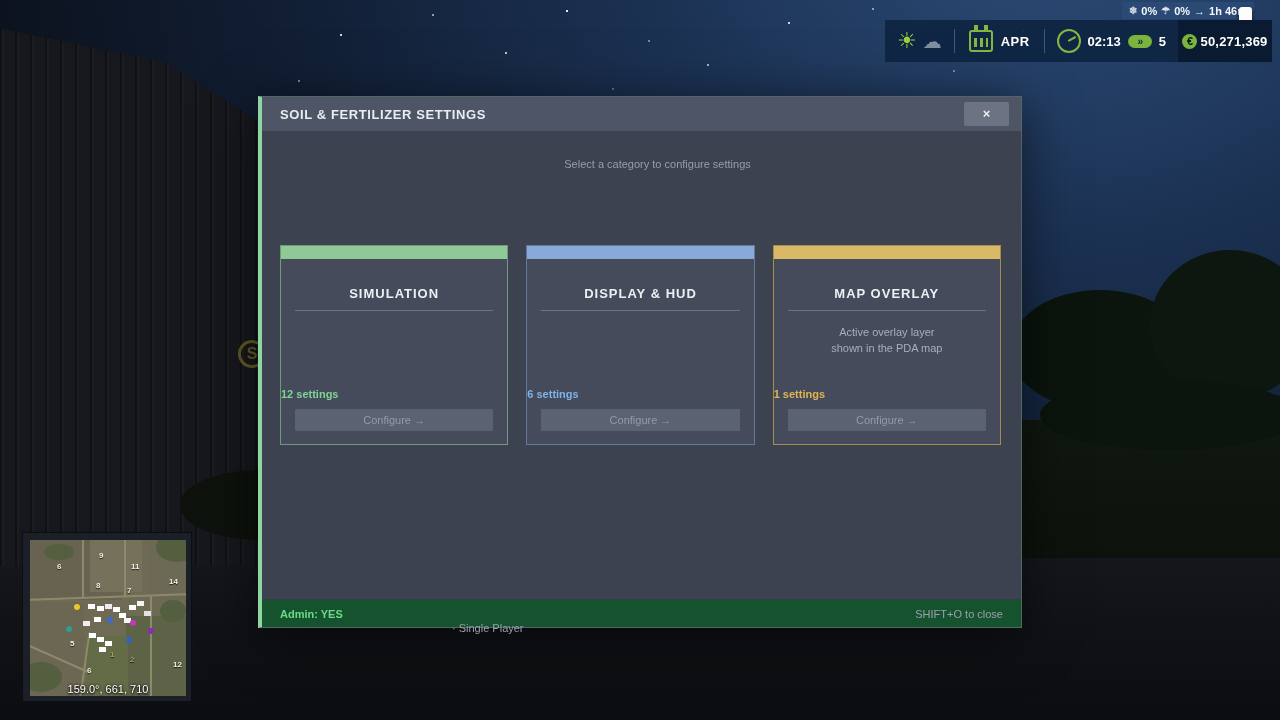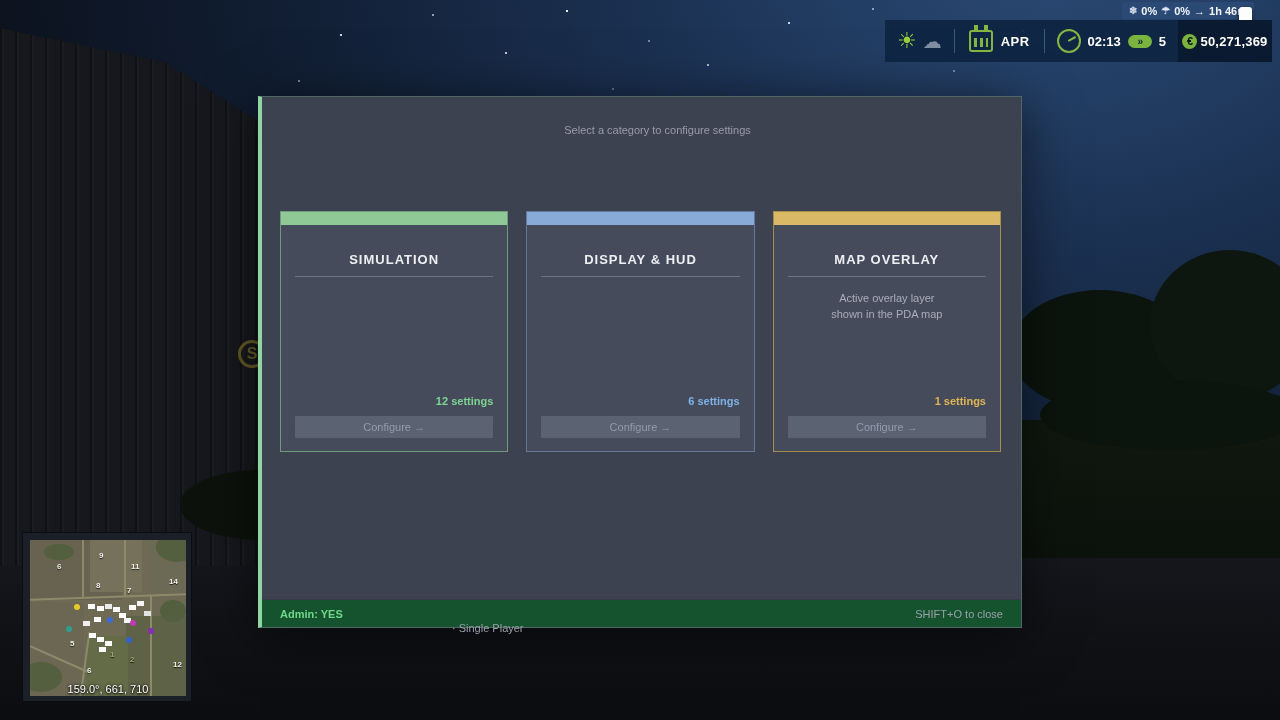--- a/index.html
+++ b/index.html
@@ -80,29 +80,29 @@
             box-shadow:0 8px 50px rgba(0,0,0,.55); display:flex; flex-direction:column; }
   .dialog-title { height:34px; flex:0 0 34px; background:#4e5566; display:flex; align-items:center;
                   padding:0 18px; position:relative; }
   .title-text { color:#e9ecf1; font-size:13px; font-weight:bold; letter-spacing:.6px; }
   .close-btn { position:absolute; right:12px; top:5px; width:45px; height:24px;
                background:#707888; opacity:.9; border:none; border-radius:2px; cursor:pointer;
                color:#fff; font-size:13px; font-weight:bold; line-height:22px; }
   .dialog-body { flex:1 1 auto; position:relative; }
   .subtitle { position:absolute; top:27px; left:0; right:0; text-align:center;
               color:#989daa; font-size:11px;padding-left:32px; }
-  .cards { position:absolute; top:114px; left:18px; right:20px; height:241px;
+  .cards { position:absolute; top:114px; left:18px; right:20px; height:200px;
            display:flex; gap:18px; }
   .card { flex:1 1 0; background:#454b5a; border:1px solid #666; display:flex;
           flex-direction:column; align-items:center; position:relative; }
   .card-bar { width:100%; height:13px; flex:0 0 13px; }
   .card-title { margin-top:27px; color:#edeff3; font-size:13px; font-weight:bold; letter-spacing:1px; }
   .card-hr { width:calc(100% - 28px); height:1px; background:#6d7384; margin-top:9px; }
   .card-desc { margin-top:13px; color:#a9aeb9; font-size:11px; line-height:16px; text-align:center; }
-  .card-count { position:absolute; bottom:44px; left:0; right:14px; text-align:right;
+  .card-count { position:absolute; bottom:44px; left:0; right:14px; text-align:left;
                 font-size:11px; font-weight:bold; }
   .card-btn { position:absolute; bottom:13px; left:14px; right:14px; height:22px;
               background:#5b6272; border:none; border-radius:1px; cursor:pointer;
               color:#949bab; font-size:11px; }
   .dialog-footer { flex:0 0 28px; background:#14532d; display:flex; align-items:center;
                    padding:0 18px; font-size:11px; position:relative; border-top:1px solid #363b47; }
   .admin-label { color:#6fd88b; font-weight:bold; }
   .mode-label  { position:absolute; left:190px; color:#9aa0ac;margin-top:28px; }
   .close-hint  { margin-left:auto; color:#9aa0ac; }
 
@@ -194,20 +194,24 @@
       </span>
     <span class="scale-val">5</span>
   </div>
   <div class="hud-money">
     <span class="euro-circle">€</span>
     <span class="money-val">50,271,369</span>
   </div>
 </div>
 
 <div class="dialog">
+  <div class="dialog-title">
+    <span class="title-text">SOIL &amp; FERTILIZER SETTINGS</span>
+    <button class="close-btn">×</button>
+  </div>
   <div class="dialog-body">
     <div class="subtitle">Select a category to configure settings</div>
     <div class="cards">
 
       <div class="card" style="border-color: rgb(111, 155, 124);">
         <div class="card-bar" style="background-color: rgb(143, 202, 150);"></div>
         <div class="card-title">SIMULATION</div>
         <div class="card-hr"></div>
         <div class="card-count" style="color: rgb(126, 212, 147);">12 settings</div>
         <button class="card-btn">Configure →</button>

